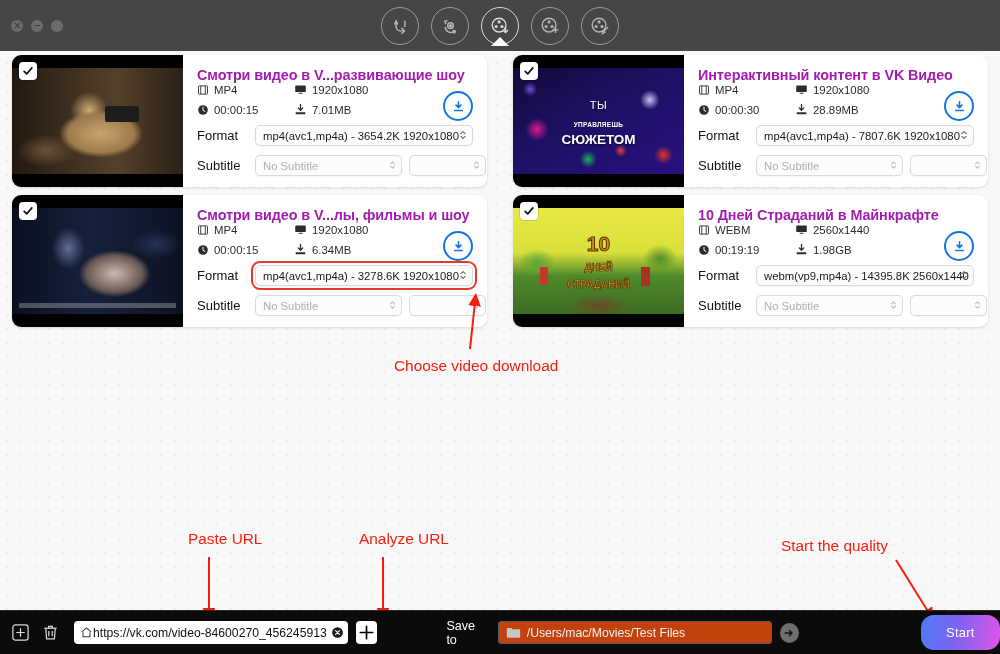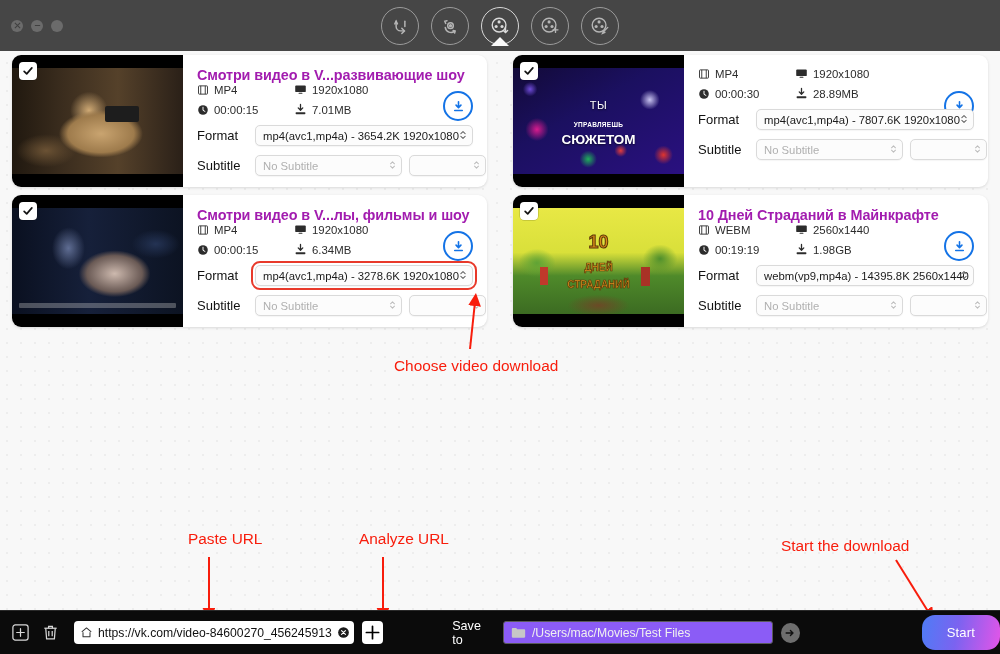--- a/index.html
+++ b/index.html
@@ -149,34 +149,33 @@
     display: flex; align-items: center;
   }
   .bb-icon { color: #d8d8d8; display: flex; align-items: center; }
   .urlbox {
     height: 23px;
     width: 289px;
     background: #fff;
     border-radius: 4px;
     display: flex; align-items: center;
     padding: 0 4px 0 6px;
-    gap: 5px;
     font-size: 12.2px; color: #111;
   }
   .urlbox .utext { flex: 1; white-space: nowrap; overflow: hidden; }
   .plusbtn {
     width: 23px; height: 23px; background: #fff; border-radius: 4px;
     display: flex; align-items: center; justify-content: center;
     color: #000;
   }
   .saveto-label { color: #fff; font-size: 12.6px; }
   .pathbox {
     height: 23px; width: 289px;
     border: 1px solid #5a5a5a; border-radius: 3px;
-    background: #8b5cf6;
+    background: #c2410c;
     display: flex; align-items: center; gap: 6px;
     padding: 0 7px;
     color: #f0f0f0; font-size: 12.2px;
   }
   .gobtn {
     width: 20px; height: 20px; border-radius: 50%;
     background: #6e6e6e; color: #111;
     display: flex; align-items: center; justify-content: center;
   }
   .startbtn {
@@ -361,20 +360,21 @@
               color:#fff;font-weight:normal;font-size:11px;letter-spacing:.5px;text-align:left;line-height:1;
               text-shadow:0 1px 2px rgba(0,0,0,.6);">ТЫ</div>
           <div style="position:absolute;left:50%;top:50%;transform:translateX(-50%);
               color:#fff;font-weight:bold;font-size:6.5px;letter-spacing:.3px;white-space:nowrap;">УПРАВЛЯЕШЬ</div>
           <div style="position:absolute;left:50%;top:60%;transform:translateX(-50%);
               color:#fff;font-weight:bold;font-size:13.5px;letter-spacing:0;white-space:nowrap;
               text-shadow:0 1px 2px rgba(0,0,0,.6);">СЮЖЕТОМ</div>
         </div>
       </div>
       <div class="info">
+        <div class="title">Интерактивный контент в VK Видео</div>
         <div class="meta">
           <span class="cell">
             <svg width="12" height="12" viewBox="0 0 16 16" fill="none" stroke="#2c2c2c" stroke-width="1.2">
                 <rect x="2" y="2.5" width="12" height="11" rx="1"></rect>
                 <path d="M5 2.5v11M11 2.5v11"></path>
               </svg>
             <span>MP4</span>
           </span>
           <span class="cell">
             <svg width="13" height="13" viewBox="0 0 16 16" fill="#2c2c2c">
@@ -519,21 +519,21 @@
           <svg width="12" height="12" viewBox="0 0 14 14" fill="none" stroke="#141414" stroke-width="2" stroke-linecap="round" stroke-linejoin="round">
               <path d="M2.5 7.4l3 3 6-7"></path>
             </svg>
         </div>
         <div class="art" style="background: linear-gradient(180deg,#e8e845 0%,#d9e03a 42%,#4f8a2a 64%,#3c6b22 100%);">
           <div style="position:absolute;inset:0;background:
               radial-gradient(ellipse 26px 20px at 14% 52%, #5fa335 0%, transparent 72%),
               radial-gradient(ellipse 24px 20px at 86% 48%, #4e8f2c 0%, transparent 72%),
               radial-gradient(ellipse 40px 14px at 50% 92%, #6b4a26 0%, transparent 78%);"></div>
           <div style="position:absolute;left:50%;top:24%;transform:translateX(-50%);
-              color:#d88b1a;font-weight:bold;font-size:18px;line-height:1;
+              color:#d88b1a;font-weight:bold;font-size:21px;line-height:1;
               -webkit-text-stroke:1px #5a3508;">10</div>
           <div style="position:absolute;left:50%;top:52%;transform:translateX(-50%);
               color:#e0961f;font-weight:bold;font-size:10px;line-height:1.05;white-space:nowrap;
               -webkit-text-stroke:.7px #5a3508;">ДНЕЙ</div>
           <div style="position:absolute;left:50%;top:68%;transform:translateX(-50%);
               color:#e0961f;font-weight:bold;font-size:10px;line-height:1.05;white-space:nowrap;
               -webkit-text-stroke:.7px #5a3508;">СТРАДАНИЙ</div>
           <div style="position:absolute;left:16%;top:56%;width:8px;height:18px;background:#c0392b;"></div>
           <div style="position:absolute;right:20%;top:56%;width:9px;height:19px;background:#a93226;"></div>
         </div>
@@ -613,21 +613,21 @@
     </defs>
     <line x1="470" y1="349" x2="475" y2="302" stroke="#f81d0c" stroke-width="2" marker-end="url(#ah)"></line>
     <line x1="209" y1="557" x2="209" y2="612" stroke="#f81d0c" stroke-width="2" marker-end="url(#ah)"></line>
     <line x1="383" y1="557" x2="383" y2="612" stroke="#f81d0c" stroke-width="2" marker-end="url(#ah)"></line>
     <line x1="896" y1="560" x2="929" y2="613" stroke="#f81d0c" stroke-width="2" marker-end="url(#ah)"></line>
   </svg>
 
   <div class="anno" style="left:394px; top:357px;">Choose video download</div>
   <div class="anno" style="left:188px; top:530px;">Paste URL</div>
   <div class="anno" style="left:359px; top:530px;">Analyze URL</div>
-  <div class="anno" style="left:781px; top:537px;">Start the download</div>
+  <div class="anno" style="left:781px; top:537px;">Start the quality</div>
 
   <div class="bottombar">
     <div class="bb-icon" style="margin-left:11px;">
       <svg width="19" height="19" viewBox="0 0 20 20" fill="none" stroke="#d8d8d8" stroke-width="1.3">
           <rect x="2" y="2" width="16" height="16" rx="2.5"></rect>
           <path d="M10 6v8M6 10h8" stroke-linecap="round"></path>
         </svg>
     </div>
     <div class="bb-icon" style="margin-left:11px;">
       <svg width="19" height="19" viewBox="0 0 20 20" fill="none" stroke="#d8d8d8" stroke-width="1.3">

